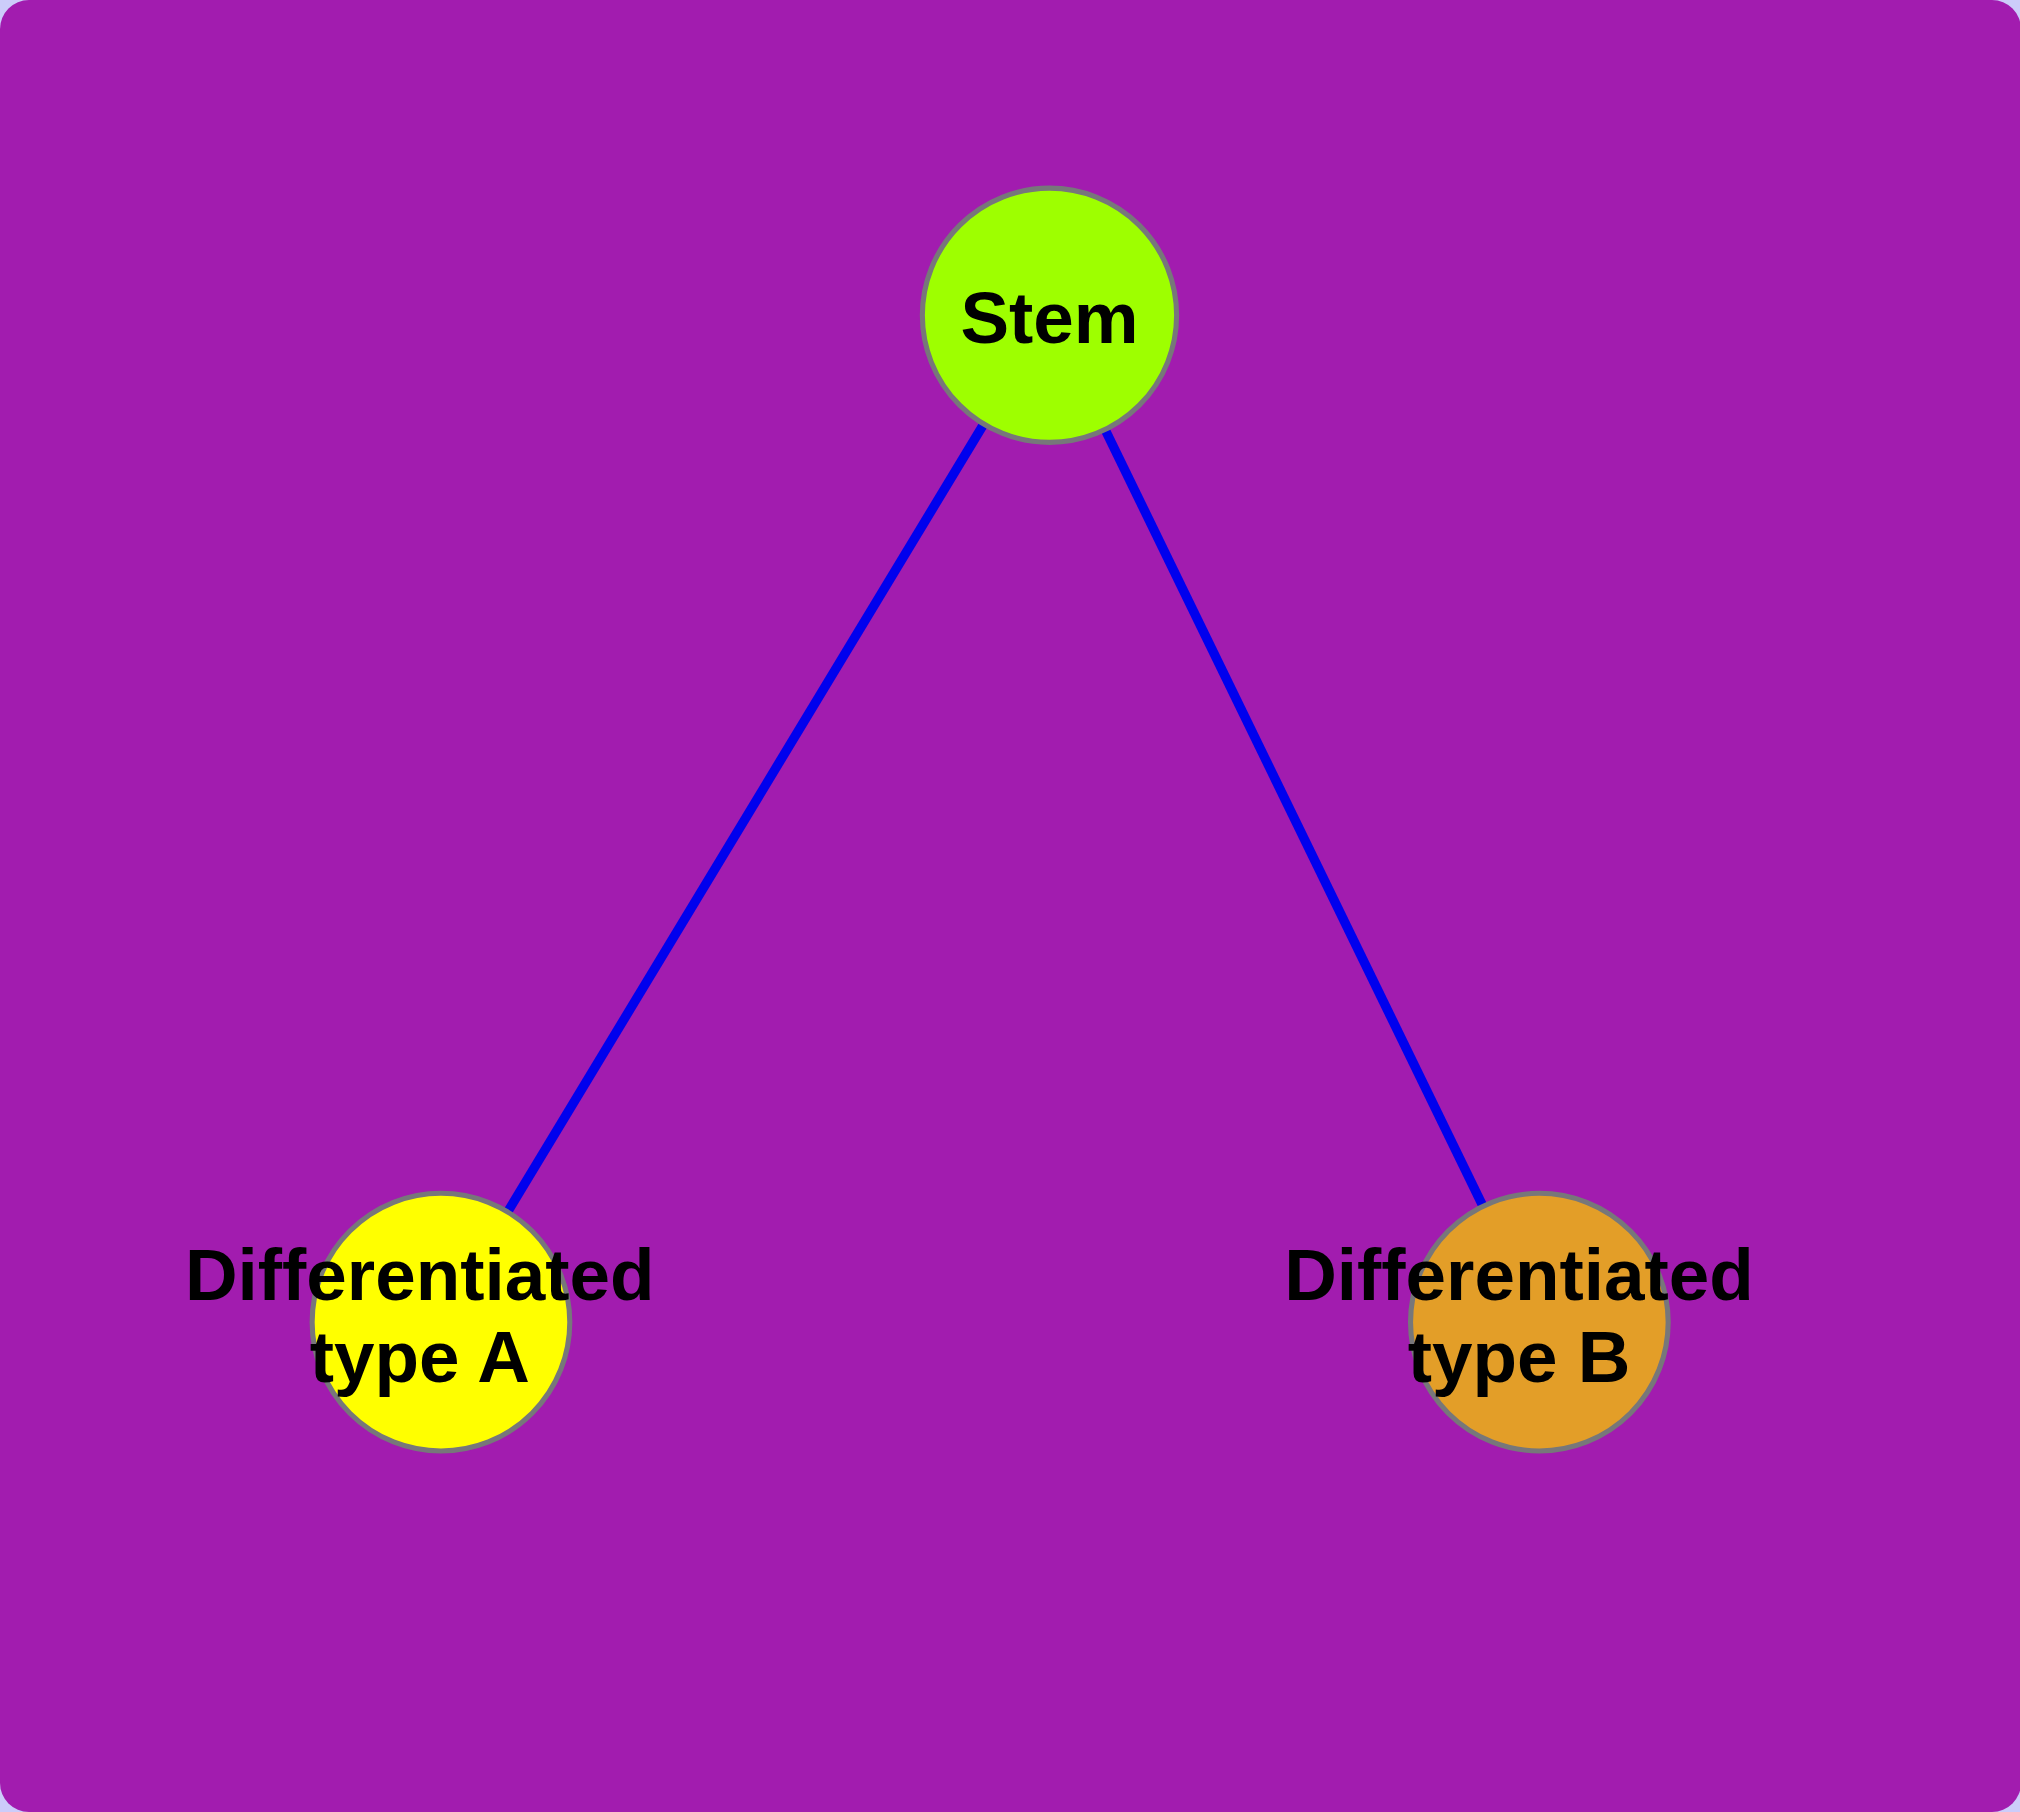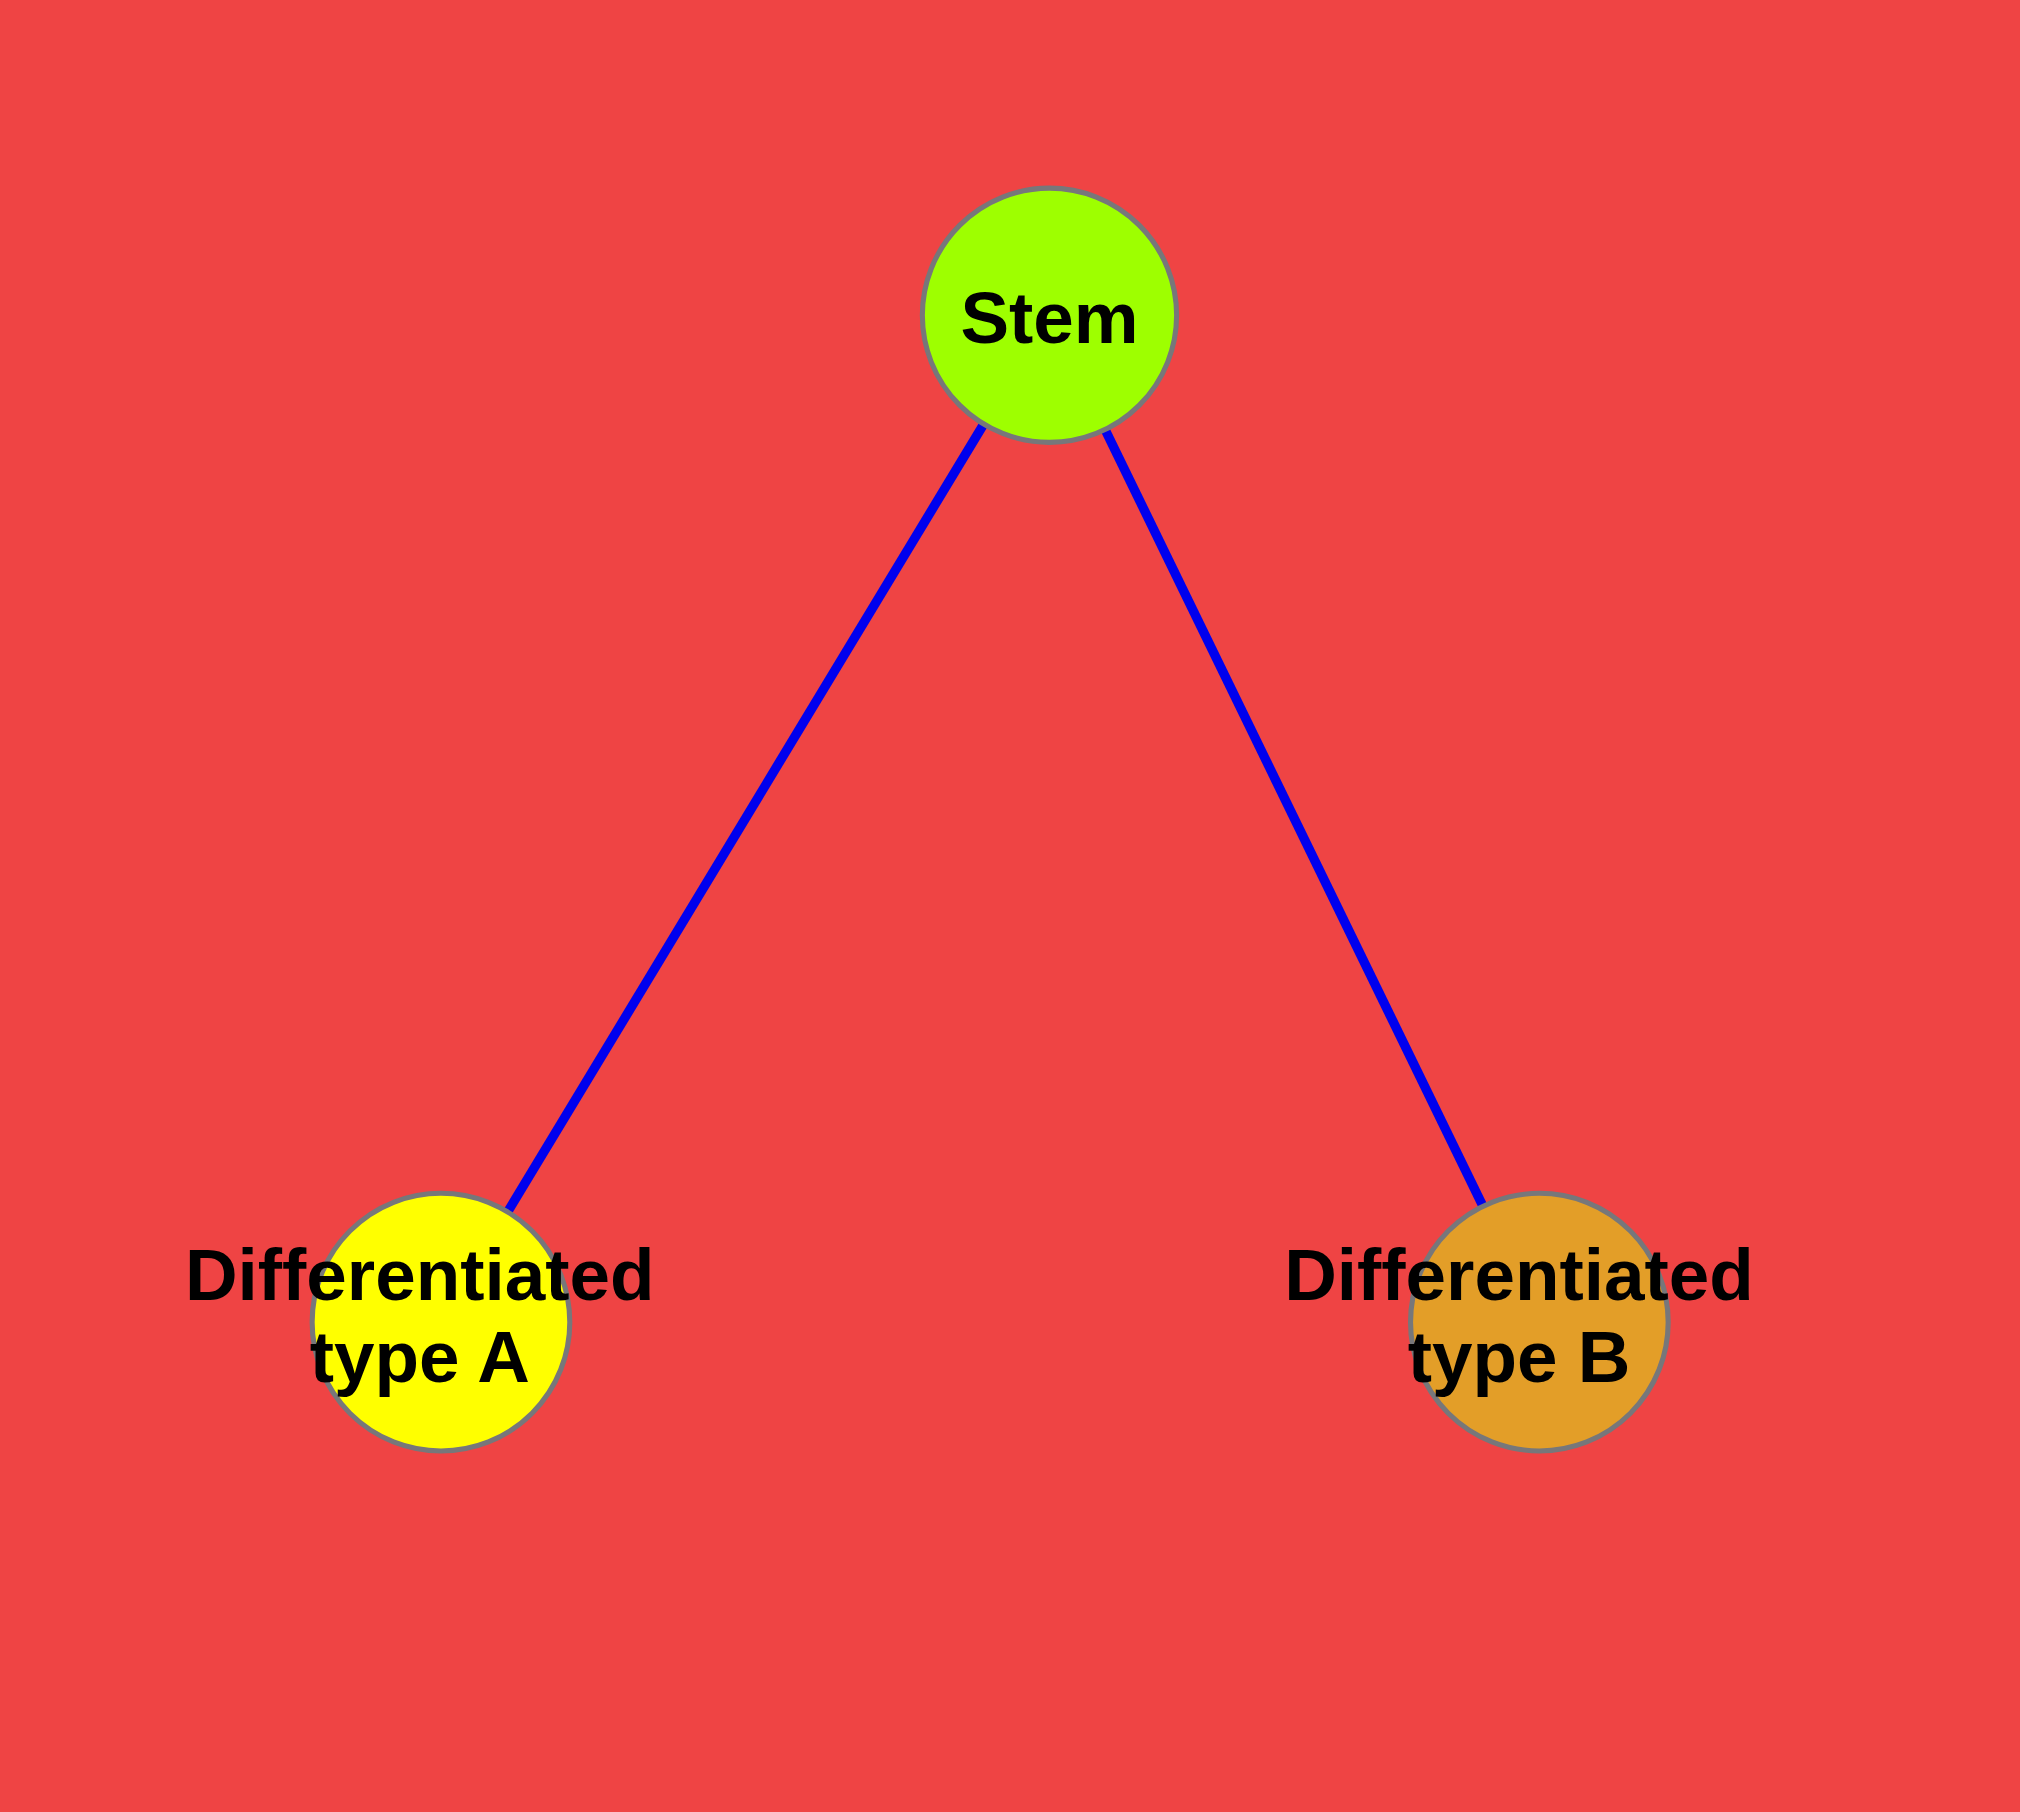--- a/index.html
+++ b/index.html
@@ -27,21 +27,21 @@
     font-family: "Liberation Sans", sans-serif;
     font-weight: bold;
     fill: #000000;
     text-anchor: middle;
     dominant-baseline: middle;
   }
 </style>
 </head>
 <body>
 
-<div id="canvas" style="width: 2021px; height: 1812px; background: #ef4444;">
+<div id="canvas" style="width: 2021px; height: 1812px; background: #a21caf; border-radius: 29px;">
   <svg id="graph-svg" viewBox="0 0 2384 2138">
     <g id="edges-layer">
         <line x1="1238" y1="372" x2="520" y2="1560" stroke="#0000ee" stroke-width="11" stroke-linecap="butt"></line>
         <line x1="1238" y1="372" x2="1816" y2="1560" stroke="#0000ee" stroke-width="11" stroke-linecap="butt"></line>
       </g>
     <g id="nodes-layer">
         <circle cx="1238" cy="372" r="150" fill="#9eff00" stroke="#77777a" stroke-width="6"></circle>
         <circle cx="520" cy="1560" r="152" fill="#ffff00" stroke="#77777a" stroke-width="6"></circle>
         <circle cx="1816" cy="1560" r="152" fill="#e39e28" stroke="#77777a" stroke-width="6"></circle>
       </g>

